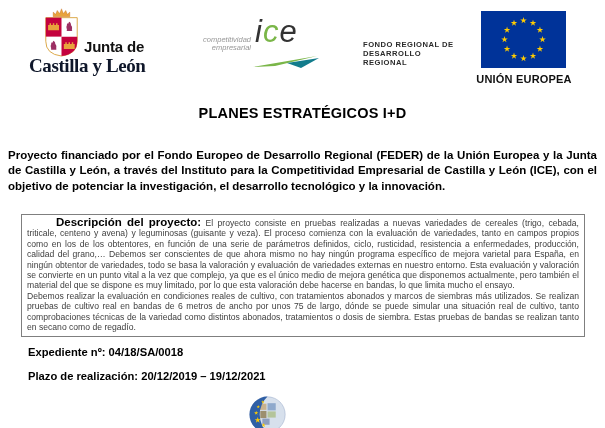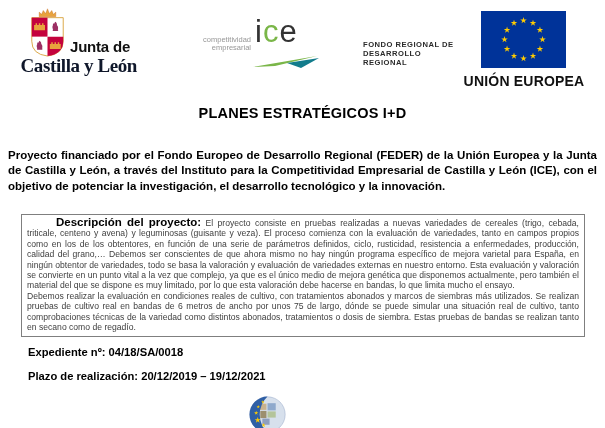--- a/index.html
+++ b/index.html
@@ -1,33 +1,33 @@
 <!DOCTYPE html>
 <html><head>
 <meta charset="utf-8">
 <style>
   html,body{margin:0;padding:0;}
   body{
     width:605px;height:428px;background:#ffffff;position:relative;overflow:hidden;
     font-family:"Liberation Sans","DejaVu Sans",sans-serif;color:#1a1a1a;
   }
   
-  .junta-logo{position:absolute;left:15px;top:5px;width:122px;height:76px;text-align:right;}
+  .junta-logo{position:absolute;left:29px;top:5px;width:122px;height:76px;}
   .junta-shield{position:absolute;left:14px;top:2px;width:37px;height:50px;}
   .junta-line1{position:absolute;left:55px;top:33px;font-size:15px;font-weight:bold;letter-spacing:-0.2px;color:#111;}
   .junta-line2{position:absolute;left:0;top:50px;width:122px;font-size:19px;font-weight:bold;letter-spacing:-0.4px;color:#0f172a;font-family:Liberation Serif, serif;}
-  .ice-block{position:absolute;left:183px;top:22px;width:140px;height:56px;}
+  .ice-block{position:absolute;left:183px;top:22px;width:140px;height:56px;font-style:italic;}
   .ice-tagline{position:absolute;left:0;top:14px;width:68px;text-align:right;font-size:7.5px;line-height:8px;color:#979797;}
   .ice-letters{position:absolute;left:72px;top:-8px;font-size:31px;font-weight:400;letter-spacing:1px;}
   .ice-letters .dark{color:#333333;}
   .ice-letters .green{color:#7ab648;}
   .ice-swoosh{position:absolute;left:70px;top:33px;width:66px;height:14px;}
   .feder-text{position:absolute;left:363px;top:41px;font-size:7.6px;font-weight:bold;letter-spacing:0.5px;line-height:8.8px;color:#2b2b2b;}
   .eu-flag{position:absolute;left:481px;top:11px;width:85px;height:57px;display:block;}
-  .eu-caption{position:absolute;left:462px;top:73px;width:124px;text-align:center;font-size:14px;font-weight:bold;letter-spacing:0.2px;color:#111;}
+  .eu-caption{position:absolute;left:462px;top:73px;width:124px;text-align:center;font-size:11px;font-weight:bold;letter-spacing:0.2px;color:#111;}
   
   .main-title{position:absolute;left:0;top:105px;width:605px;text-align:center;font-size:14.5px;font-weight:bold;letter-spacing:0.2px;color:#000;}
   .intro-par{position:absolute;left:8px;top:136px;width:589px;font-size:11.5px;font-weight:bold;line-height:15.8px;text-align:justify;color:#000;}
   
   .desc-box{position:absolute;left:21px;top:214px;width:552px;border:1px solid #7f7f7f;padding:2px 5px 4px 5px;}
   .desc-p{margin:0;font-size:8.6px;line-height:10.4px;color:#404040;text-align:justify;}
   .desc-label{font-size:11.5px;font-weight:bold;color:#000;padding-left:29px;}
   
   .detail-line{position:absolute;left:28px;font-size:11.2px;font-weight:bold;color:#000;}
   .detail-exp{top:346px;}

